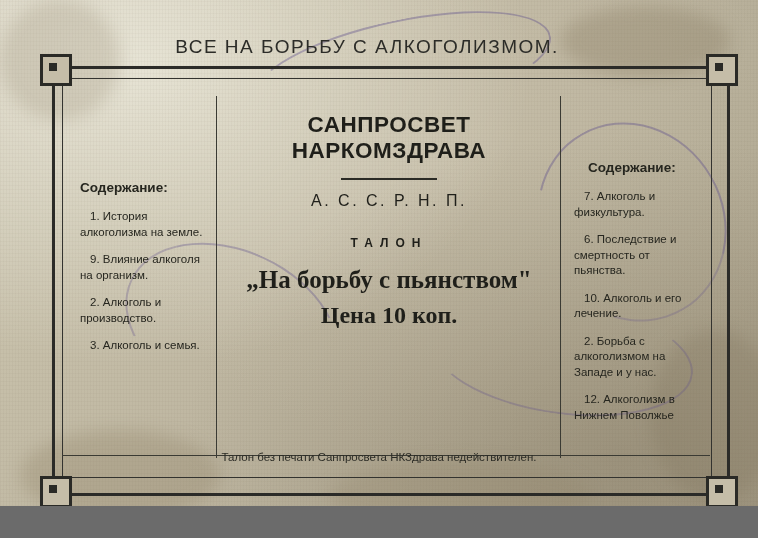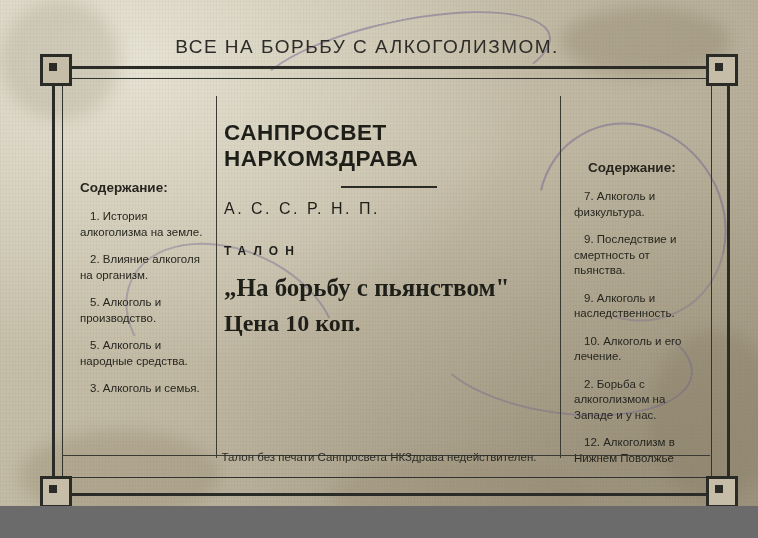--- a/index.html
+++ b/index.html
@@ -129,23 +129,23 @@
     top: 96px;
     width: 1px; height: 362px;
     background: #3a3a33;
   }
   .dv-left { left: 216px; }
   .dv-right { left: 560px; }
 
   
   .center {
     position: absolute;
-    left: 224px; top: 120px;
+    left: 224px; top: 112px;
     width: 330px;
-    text-align: left;
+    text-align: center;
     color: #1f1f1a;
   }
   .c-title {
     font-family: "Liberation Sans", sans-serif;
     font-weight: bold;
     font-size: 22.5px;
     letter-spacing: 0.5px;
   }
   .rule {
     width: 96px;
@@ -227,40 +227,38 @@
   <div class="corner c-tr"></div>
   <div class="corner c-bl"></div>
   <div class="corner c-br"></div>
 
   <div class="divider-v dv-left"></div>
   <div class="divider-v dv-right"></div>
 
   <div class="col-left">
     <div class="col-title">Содержание:</div>
     <div class="toc-item">1. История алкоголизма на земле.</div>
-    <div class="toc-item">2. Влияние алкоголя на организм.</div>
-    <div class="toc-item">5. Алкоголь и производство.</div>
-    <div class="toc-item">5. Алкоголь и народные средства.</div>
+    <div class="toc-item">9. Влияние алкоголя на организм.</div>
+    <div class="toc-item">2. Алкоголь и производство.</div>
     <div class="toc-item">3. Алкоголь и семья.</div>
   </div>
 
   <div class="center">
     <div class="c-title">САНПРОСВЕТ   НАРКОМЗДРАВА</div>
     <div class="rule"></div>
     <div class="c-sub">А. С. С. Р. Н. П.</div>
     <div class="c-talon">ТАЛОН</div>
     <div class="c-slogan">„На борьбу с пьянством"</div>
     <div class="c-price">Цена 10 коп.</div>
   </div>
 
   <div class="col-right">
     <div class="col-title">Содержание:</div>
     <div class="toc-item">7. Алкоголь и физкультура.</div>
-    <div class="toc-item">9. Последствие и смертность от пьянства.</div>
-    <div class="toc-item">9. Алкоголь и наследственность.</div>
+    <div class="toc-item">6. Последствие и смертность от пьянства.</div>
     <div class="toc-item">10. Алкоголь и его лечение.</div>
     <div class="toc-item">2. Борьба с алкоголизмом на Западе и у нас.</div>
     <div class="toc-item">12. Алкоголизм в Нижнем Поволжье</div>
   </div>
 
   <div class="footrule"></div>
   <div class="footnote">Талон без печати Санпросвета НКЗдрава недействителен.</div>
 </div>
 
 </body></html>

